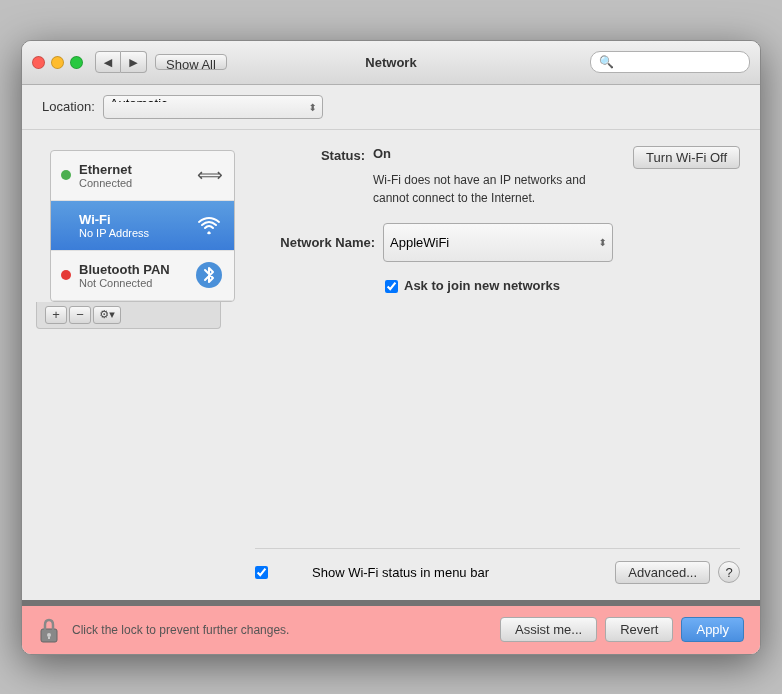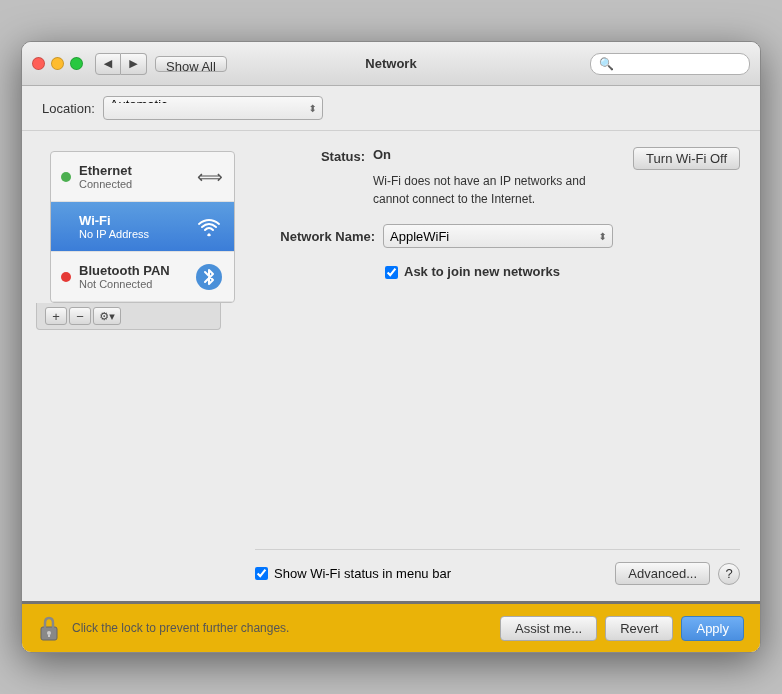--- a/index.html
+++ b/index.html
@@ -329,21 +329,21 @@
       min-width: 120px;
       text-align: right;
       margin-right: 8px;
     }
     .network-name-select-wrapper {
       position: relative;
       display: inline-block;
     }
     .network-name-select-wrapper select {
       width: 230px;
-      height: 24px;
+      height: 39px;
       border: 1px solid #aaa;
       border-radius: 4px;
       background: linear-gradient(to bottom, #f8f8f8, #e8e8e8);
       font-size: 13px;
       padding: 0 24px 0 6px;
       cursor: pointer;
       appearance: none;
       -webkit-appearance: none;
     }
     .network-name-select-wrapper::after {
@@ -384,20 +384,21 @@
       margin-top: auto;
       display: flex;
       align-items: center;
       padding-top: 12px;
       border-top: 1px solid #d0d0d0;
     }
     .show-wifi-checkbox-row {
       display: flex;
       align-items: center;
       flex: 1;
+      gap: 38px;
     }
     .advanced-btn {
       background: linear-gradient(to bottom, #f8f8f8, #d8d8d8);
       border: 1px solid #aaa;
       border-radius: 4px;
       padding: 3px 12px;
       font-size: 13px;
       cursor: pointer;
       color: #333;
       margin-right: 8px;
@@ -411,22 +412,22 @@
       font-size: 13px;
       cursor: pointer;
       display: flex;
       align-items: center;
       justify-content: center;
       color: #333;
     }
 
     
     .footer {
-      background: #eab308;
-      border-top: 3px solid #737373;
+      background: #fca5a5;
+      border-top: 6px solid #737373;
       padding: 10px 16px;
       display: flex;
       align-items: center;
     }
     .lock-icon {
       width: 24px;
       height: 28px;
       margin-right: 10px;
       flex-shrink: 0;
     }

